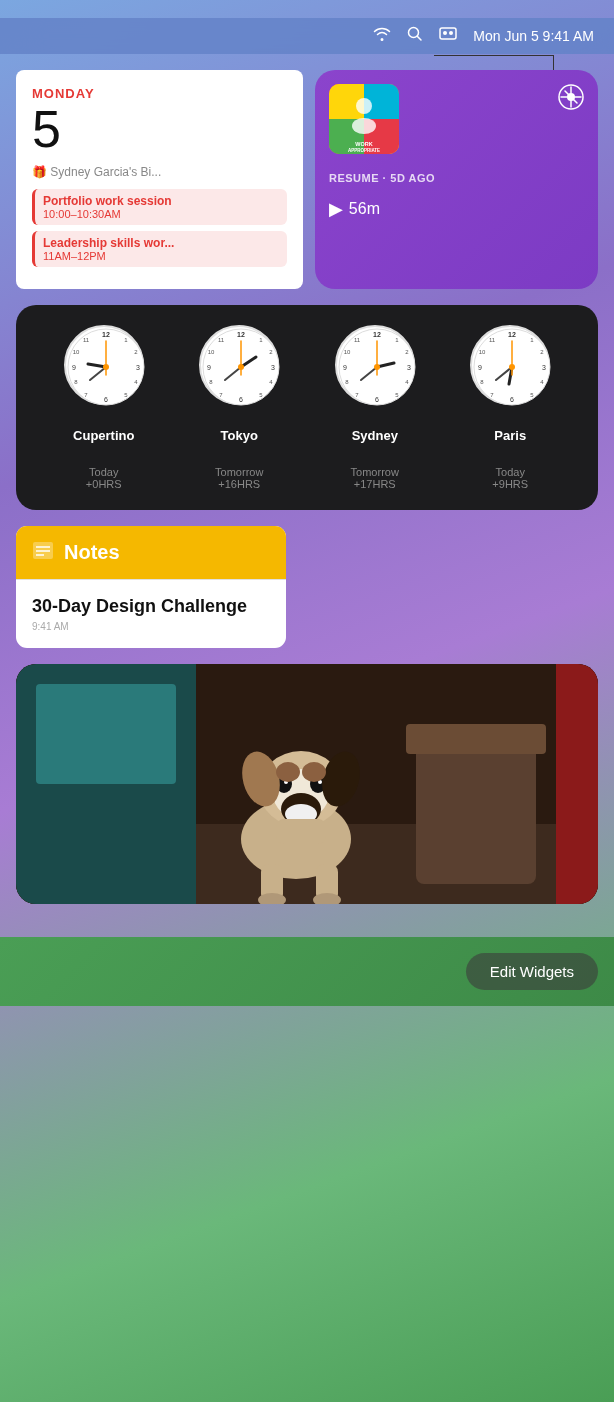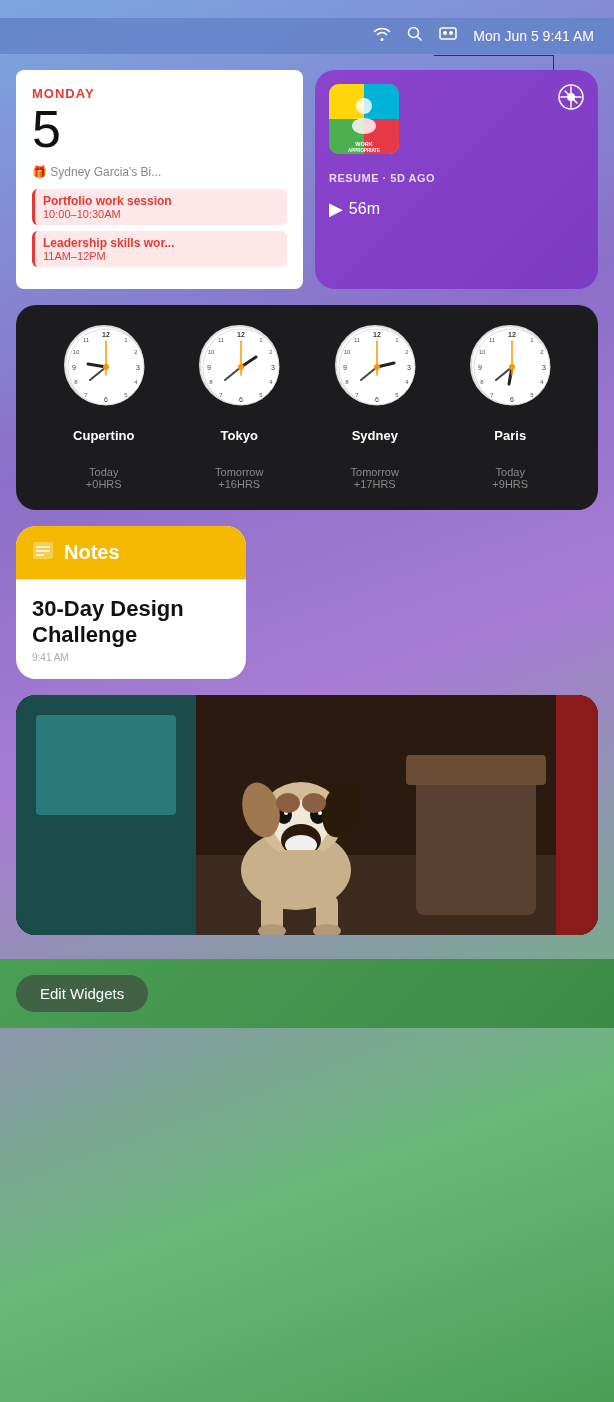--- a/index.html
+++ b/index.html
@@ -213,23 +213,23 @@
     }
     .clock-city-sub {
       color: #888;
       font-size: 11px;
       text-align: center;
     }
 
     
     .notes-widget {
       background: white;
-      border-radius: 20px;
+      border-radius: 11px;
       overflow: hidden;
-      width: 230px;
+      width: 270px;
     }
     .notes-header {
       background: #f5b800;
       padding: 14px 16px;
       display: flex;
       align-items: center;
       gap: 10px;
     }
     .notes-icon {
       color: white;
@@ -238,21 +238,21 @@
     .notes-title {
       color: white;
       font-size: 20px;
       font-weight: 700;
     }
     .notes-body {
       padding: 16px;
       border-top: 1px solid #e0e0e0;
     }
     .notes-note-title {
-      font-size: 22px;
+      font-size: 18px;
       font-weight: 700;
       color: #111;
       margin-bottom: 4px;
     }
     .notes-note-subtitle {
       font-size: 15px;
       color: #888;
       margin-bottom: 30px;
     }
     .notes-time {
@@ -275,24 +275,24 @@
       display: flex;
       align-items: center;
       justify-content: center;
       position: relative;
       overflow: hidden;
     }
 
     
     .edit-widgets-container {
       display: flex;
-      justify-content: flex-start;
+      justify-content: flex-end;
       padding: 16px;
       background: linear-gradient(135deg, #4a9e55, #3d8a47);
-      margin-top: 8px;
+      margin-top: 17px;
     }
     .edit-widgets-btn {
       background: rgba(60, 60, 60, 0.6);
       color: white;
       border: none;
       border-radius: 20px;
       padding: 10px 24px;
       font-size: 15px;
       font-weight: 500;
       cursor: pointer;

